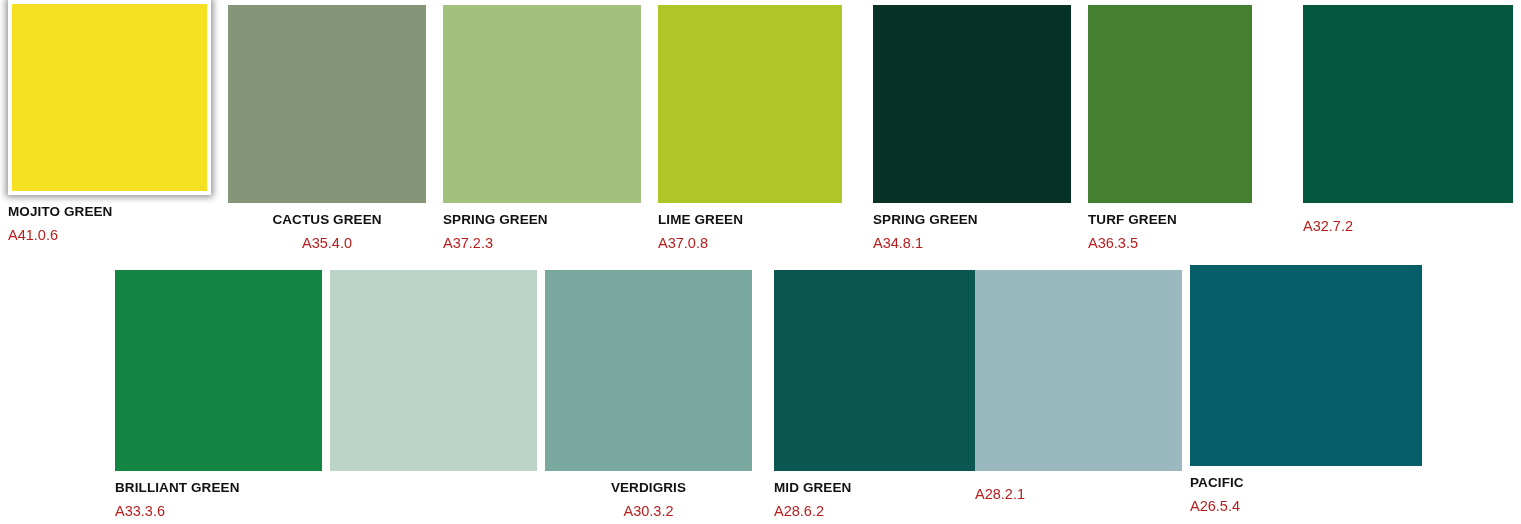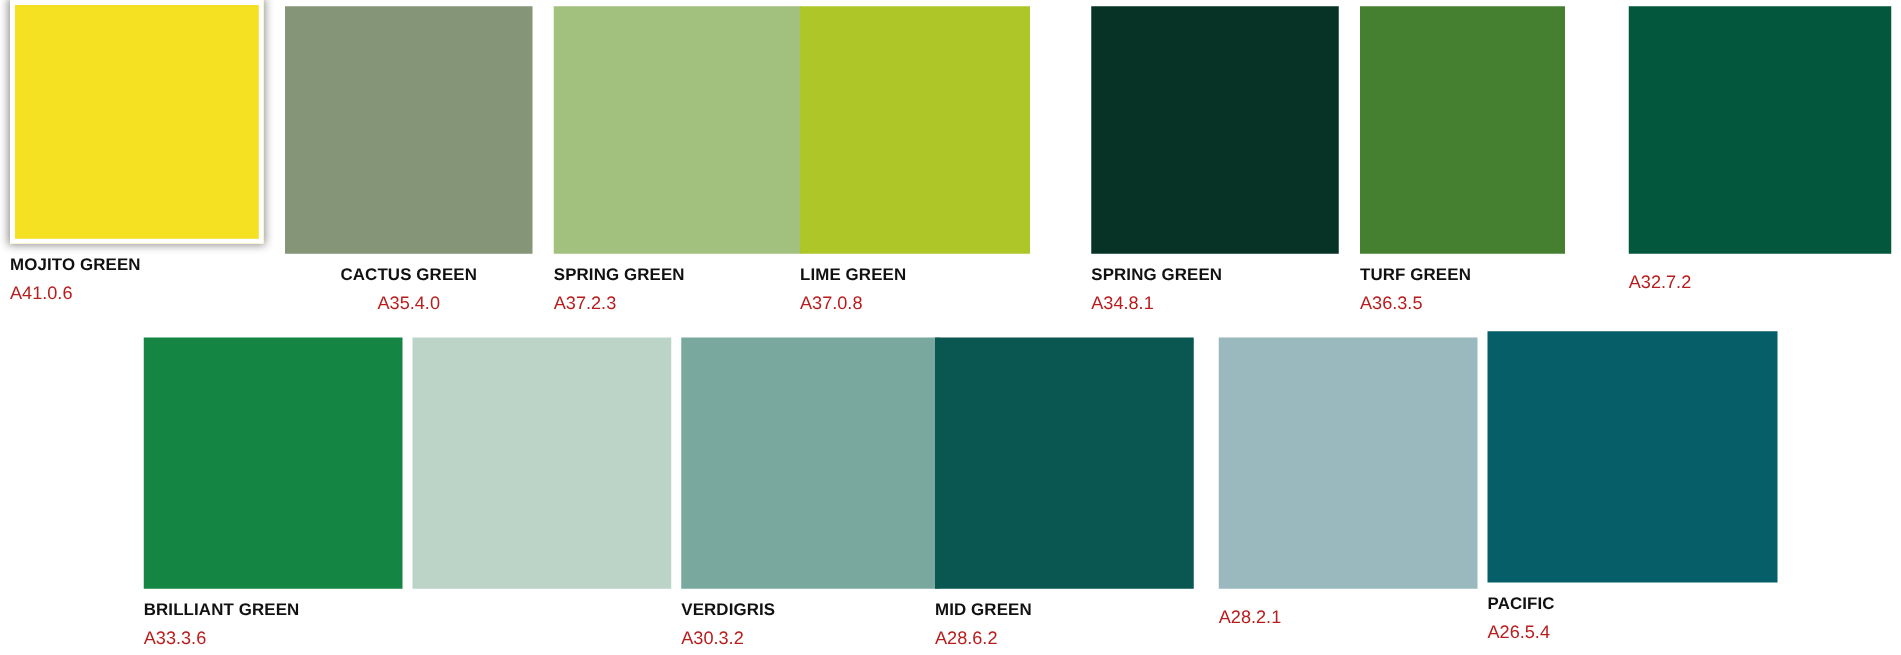--- a/index.html
+++ b/index.html
@@ -87,21 +87,21 @@
     </div>
 
     <div class="swatch-cell" style="position:absolute; left:443px; top:5px; width:198px;">
       <span class="chip" style="height:198px; background:#A3C17E;"></span>
       <div class="labels">
         <div class="swatch-name">SPRING GREEN</div>
         <div class="swatch-code">A37.2.3</div>
       </div>
     </div>
 
-    <div class="swatch-cell" style="position:absolute; left:640px; top:5px; width:184px;">
+    <div class="swatch-cell" style="position:absolute; left:658px; top:5px; width:184px;">
       <span class="chip" style="height:198px; background:#AFC629;"></span>
       <div class="labels">
         <div class="swatch-name">LIME GREEN</div>
         <div class="swatch-code">A37.0.8</div>
       </div>
     </div>
 
     <div class="swatch-cell" style="position:absolute; left:873px; top:5px; width:198px;">
       <span class="chip" style="height:198px; background:#063326;"></span>
       <div class="labels">
@@ -134,29 +134,29 @@
       <div class="labels">
         <div class="swatch-name">BRILLIANT GREEN</div>
         <div class="swatch-code">A33.3.6</div>
       </div>
     </div>
 
     <div class="swatch-cell" style="position:absolute; left:330px; top:5px; width:207px;">
       <span class="chip" style="height:201px; background:#BCD4C7;"></span>
     </div>
 
-    <div class="swatch-cell" style="position:absolute; left:545px; top:5px; width:207px;">
+    <div class="swatch-cell" style="position:absolute; left:545px; top:5px; width:207px;text-align:center;">
       <span class="chip" style="height:201px; background:#79A89F;"></span>
       <div class="labels">
         <div class="swatch-name">VERDIGRIS</div>
         <div class="swatch-code">A30.3.2</div>
       </div>
     </div>
 
-    <div class="swatch-cell" style="position:absolute; left:748px; top:5px; width:207px;">
+    <div class="swatch-cell" style="position:absolute; left:774px; top:5px; width:207px;">
       <span class="chip" style="height:201px; background:#0A5751;"></span>
       <div class="labels">
         <div class="swatch-name">MID GREEN</div>
         <div class="swatch-code">A28.6.2</div>
       </div>
     </div>
 
     <div class="swatch-cell" style="position:absolute; left:975px; top:5px; width:207px;">
       <span class="chip" style="height:201px; background:#9AB9BE;"></span>
       <div class="labels">

